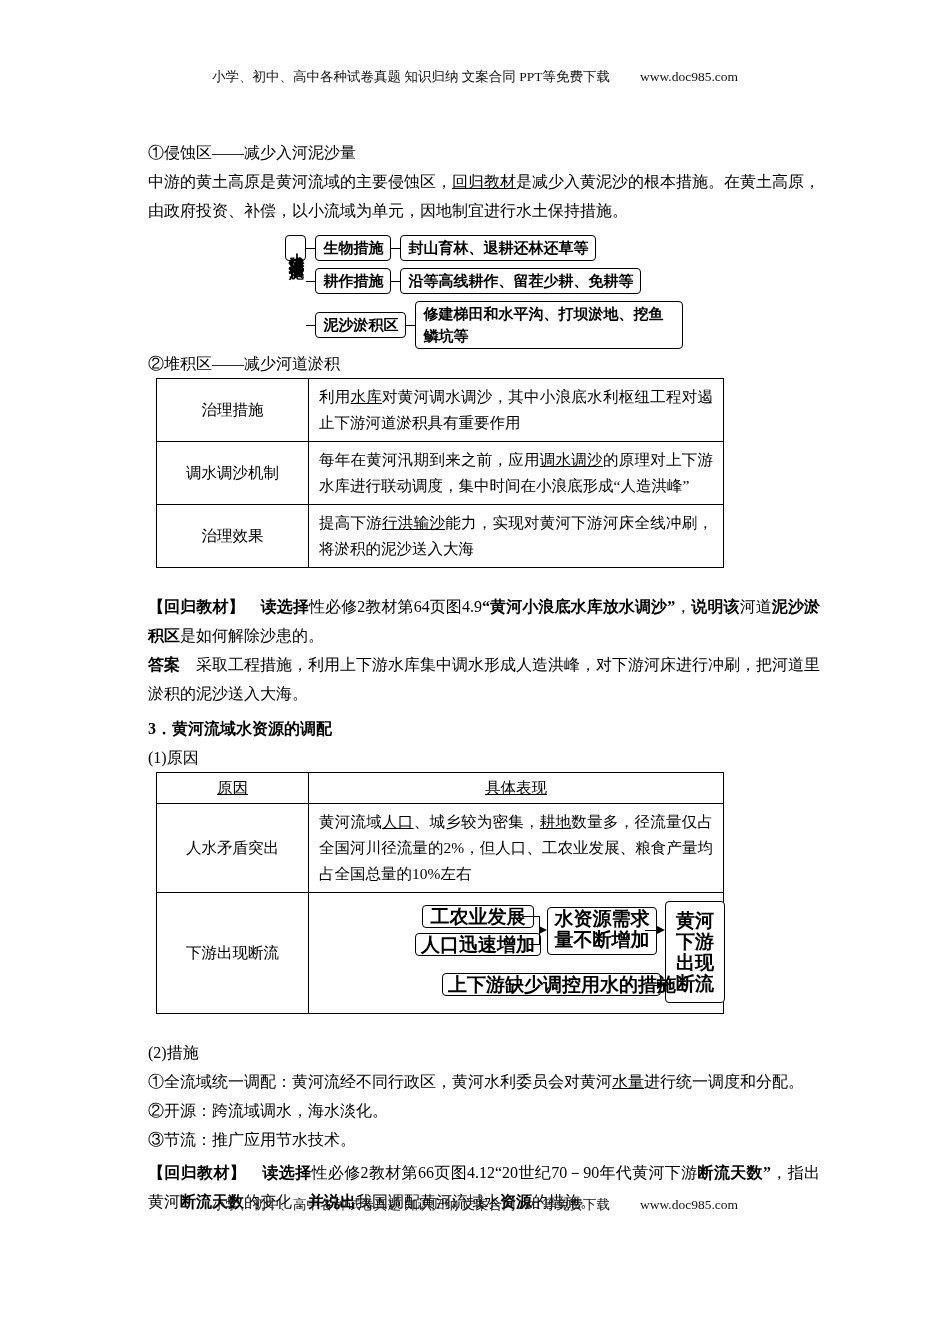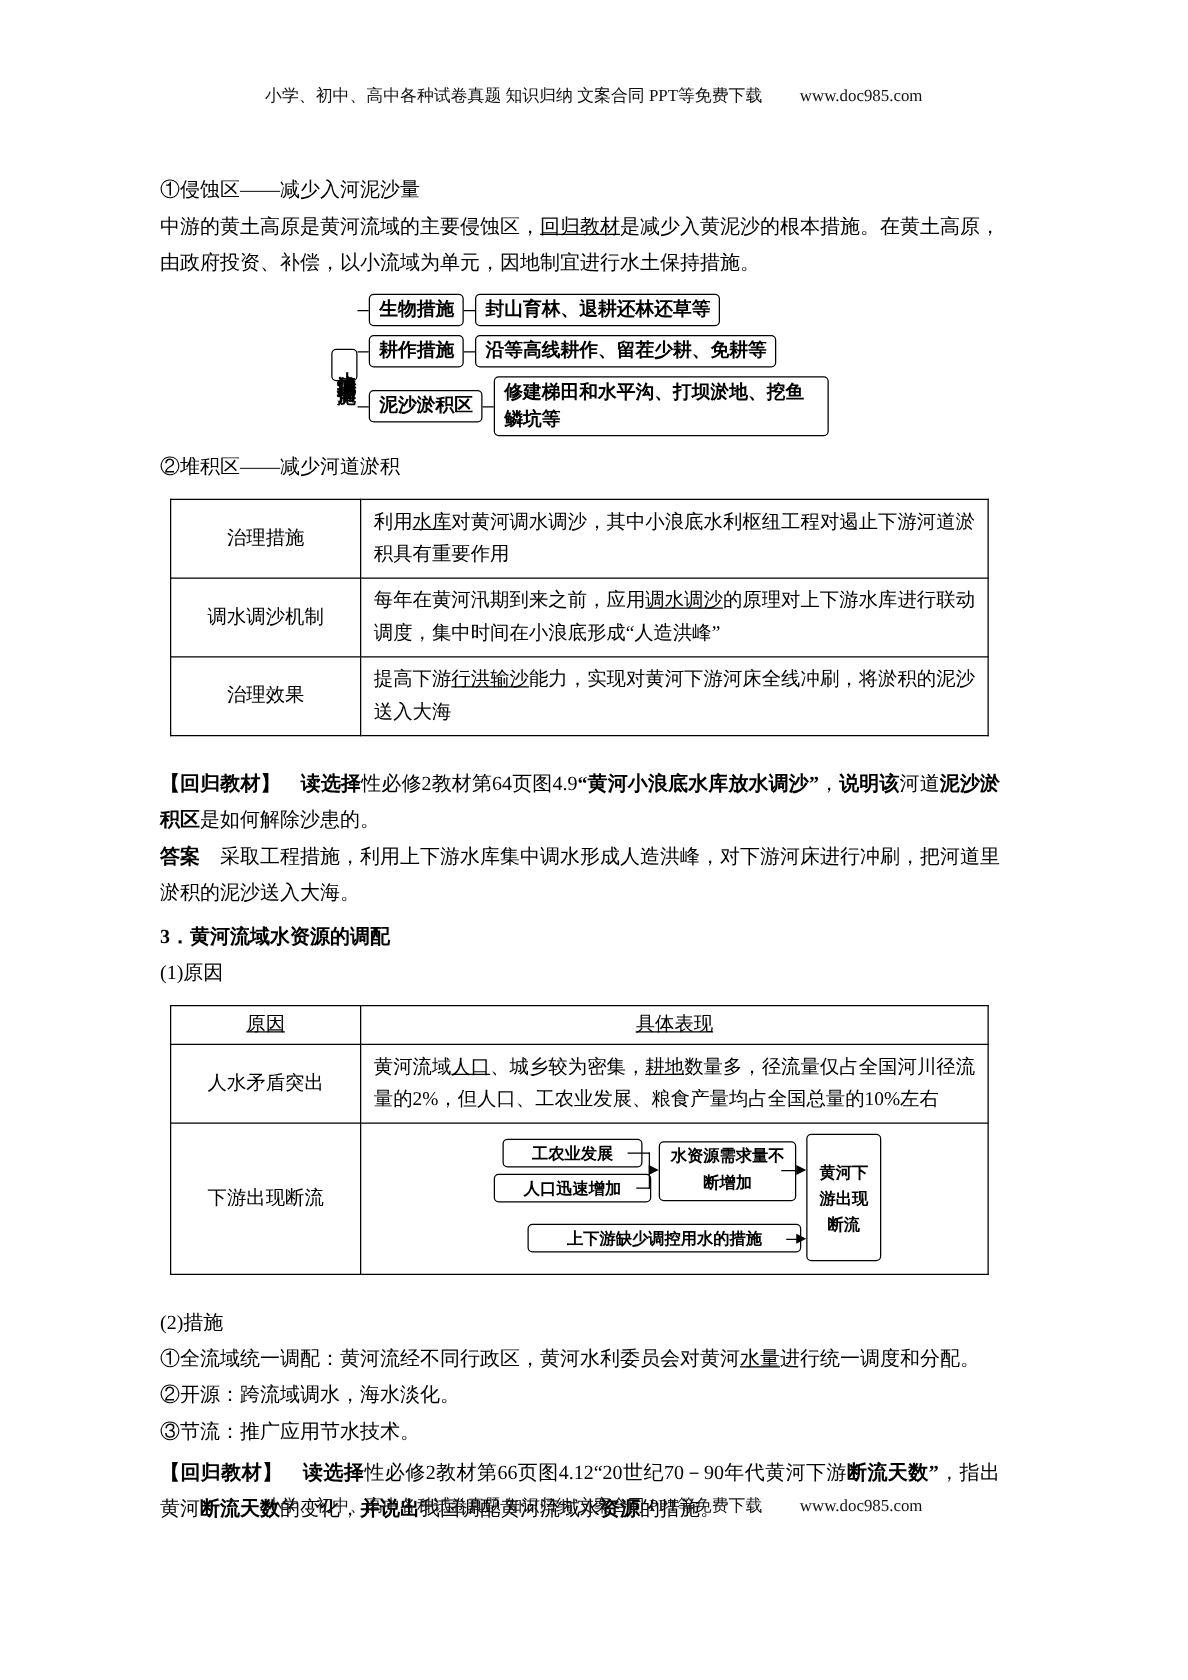--- a/index.html
+++ b/index.html
@@ -2,51 +2,51 @@
 <html><head>
 <meta charset="utf-8">
 <style>
   html,body{margin:0;padding:0;background:#ffffff;}
   .page{width:950px;height:1344px;position:relative;margin:0 auto;background:#ffffff;
         font-family:"Liberation Serif","DejaVu Serif",serif;color:#000;overflow:hidden;}
   .header,.footer{position:absolute;left:0;width:100%;text-align:center;font-size:13.5px;color:#111;}
   .header{top:68px;}
   .footer{top:1196px;}
   .site-url{margin-left:30px;}
-  .content{position:absolute;left:128px;top:138px;width:672px;font-size:16px;line-height:29px;}
+  .content{position:absolute;left:148px;top:138px;width:672px;font-size:16px;line-height:29px;}
   .line{margin:0;}
   .body-text{margin:0;text-align:justify;}
   .bold{font-weight:bold;}
   .mt24{margin-top:24px;}
   .mt6{margin-top:6px;}
   .mt4{margin-top:4px;}
 
   
-  .fc1{display:flex;align-items:center;width:fit-content;margin:10px auto 10px;}
+  .fc1{display:flex;align-items:flex-start;width:fit-content;margin:10px auto 0;}
   .fc1-root{writing-mode:vertical-lr;text-orientation:upright;border:1px solid #000;border-radius:4px;
             padding:5px 2px;font-size:15px;font-weight:bold;letter-spacing:2px;line-height:1.05;
             display:flex;align-items:center;justify-content:center;}
   .fc1-rows{display:flex;flex-direction:column;gap:7px;justify-content:center;}
   .fc1-row{display:flex;align-items:center;}
   .hline{width:9px;height:1px;background:#000;flex-shrink:0;}
   .fc-box{border:1px solid #000;border-radius:4px;padding:1px 7px;font-size:15px;font-weight:bold;line-height:22px;background:#fff;}
   .fc1 .fc-box{white-space:nowrap;}
   .fc1 .fc-box.detail{white-space:normal;max-width:252px;}
 
   
-  .tbl{border-collapse:collapse;margin:11px 0 0 8px;width:655px;font-size:15.5px;}
+  .tbl{border-collapse:collapse;margin:0 0 0 8px;width:568px;font-size:15.5px;}
   .tbl th,.tbl td{border:1px solid #000;padding:5px 10px;line-height:26px;font-weight:normal;vertical-align:middle;}
   .tbl th{text-align:center;padding-top:2px;padding-bottom:2px;text-decoration:underline;}
   .tbl .lbl{width:131px;text-align:center;}
   .tbl td.val{text-align:justify;}
   .tbl td.chart-cell{padding:8px 4px;}
 
   
   .fc2{position:relative;height:104px;font-size:14.5px;}
-  .fc2 .fc-box{position:absolute;text-align:center;padding:0 5px;line-height:21px;font-size:13px;}
+  .fc2 .fc-box{position:absolute;text-align:center;padding:0 5px;line-height:21px;font-size:19px;}
   .fc2-industry{left:109px;top:4px;width:100px;}
   .fc2-pop{left:102px;top:32px;width:114px;}
   .fc2-demand{left:234px;top:6px;width:98px;height:46px;}
   .fc2-result{left:352px;top:0;width:48px;height:100px;display:flex;align-items:center;justify-content:center;padding:0 7px;}
   .fc2-lack{left:129px;top:72px;width:207px;white-space:nowrap;}
   .cl{position:absolute;background:#000;}
   .c-stub1{left:209px;top:15px;width:18px;height:1px;}
   .c-stub2{left:216px;top:43px;width:11px;height:1px;}
   .c-vert{left:226px;top:15px;width:1px;height:29px;}
   .c-a2{left:332px;top:29px;width:13px;height:1px;}

